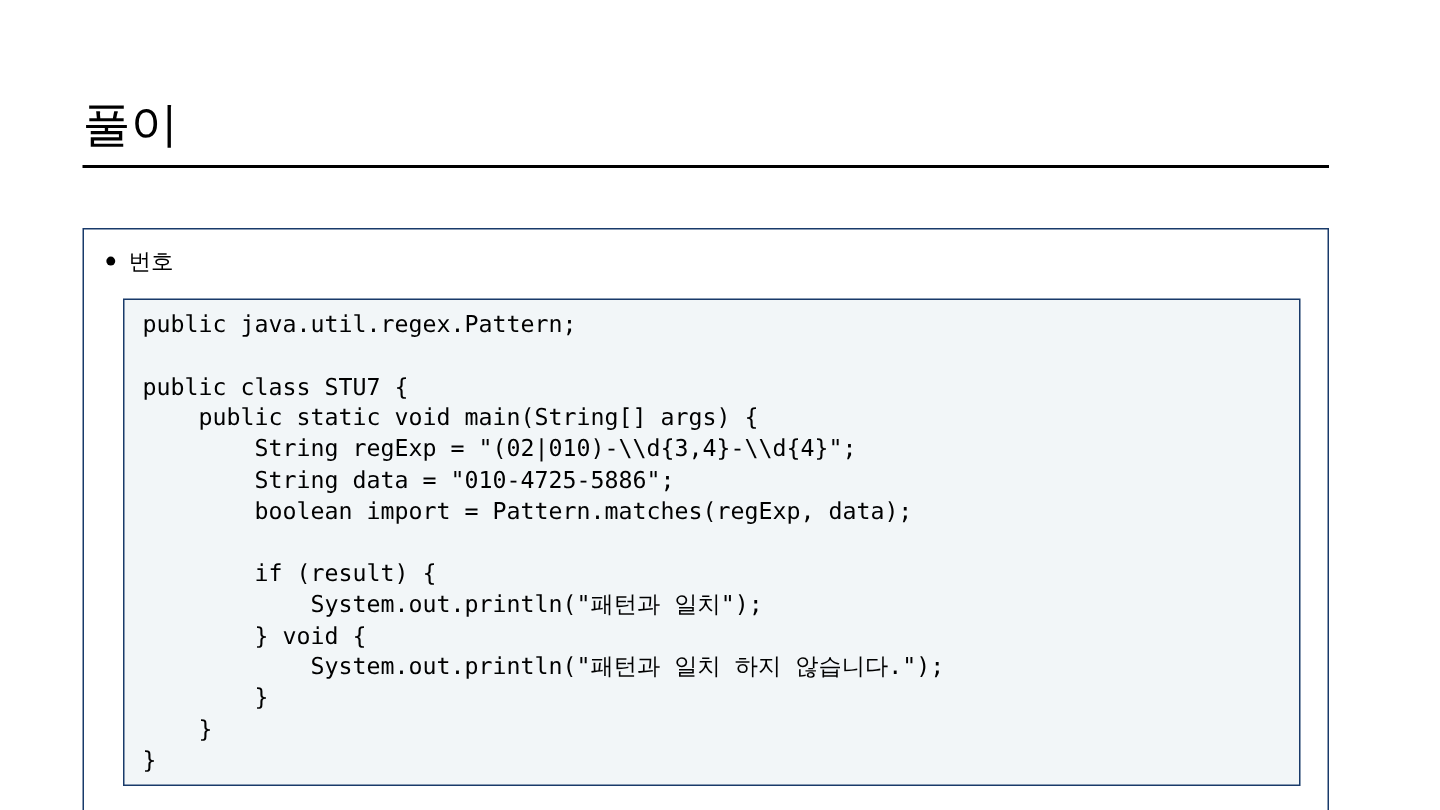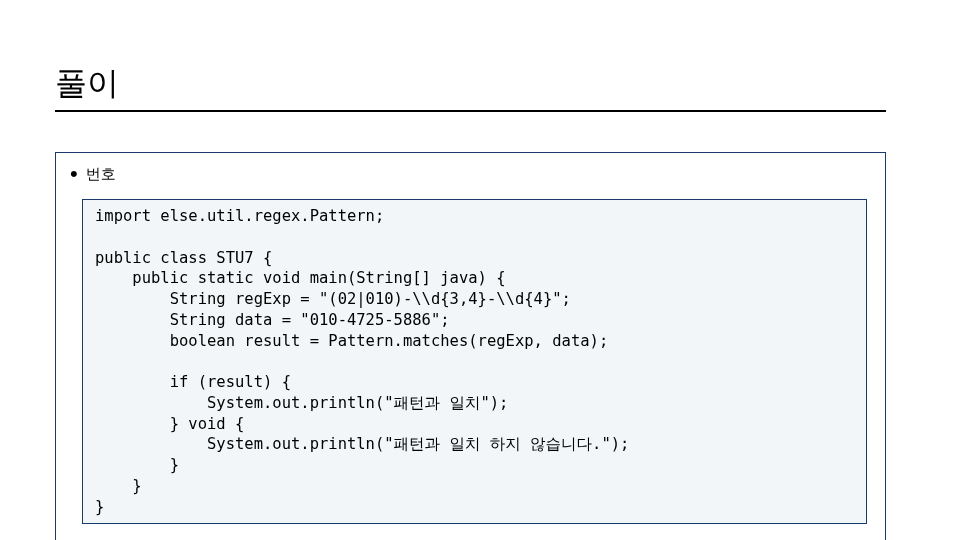--- a/index.html
+++ b/index.html
@@ -72,27 +72,27 @@
   <h1 class="title">풀이</h1>
 
   <div class="outer-box">
 
     <div class="bullet-row">
       <span class="bullet">•</span>
       <span class="bullet-label">번호</span>
     </div>
 
     <div class="code-box">
-<pre class="code"><span>import else.util.regex.Pattern;</span>
+<pre class="code"><span>public java.util.regex.Pattern;</span>
 <span></span>
 <span>public class STU7 {</span>
-<span>    public static void main(String[] java) {</span>
+<span>    public static void main(String[] args) {</span>
 <span>        String regExp = "(02|010)-\\d{3,4}-\\d{4}";</span>
 <span>        String data = "010-4725-5886";</span>
-<span>        boolean result = Pattern.matches(regExp, data);</span>
+<span>        boolean import = Pattern.matches(regExp, data);</span>
 <span></span>
 <span>        if (result) {</span>
 <span>            System.out.println("패턴과 일치");</span>
 <span>        } void {</span>
 <span>            System.out.println("패턴과 일치 하지 않습니다.");</span>
 <span>        }</span>
 <span>    }</span>
 <span>}</span></pre>
     </div>
 

